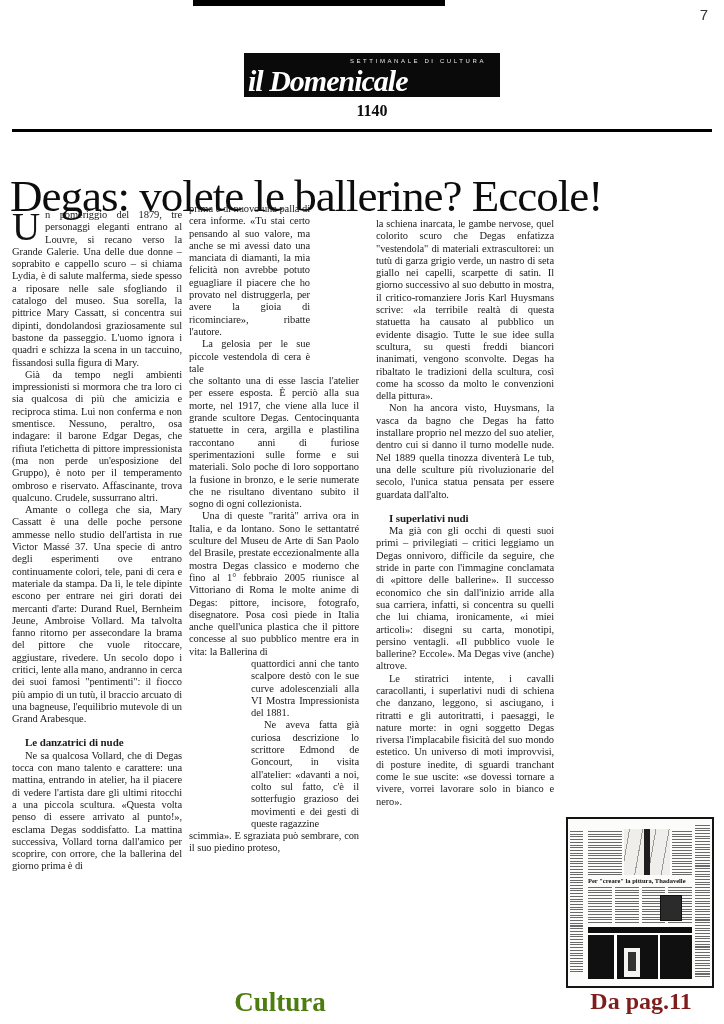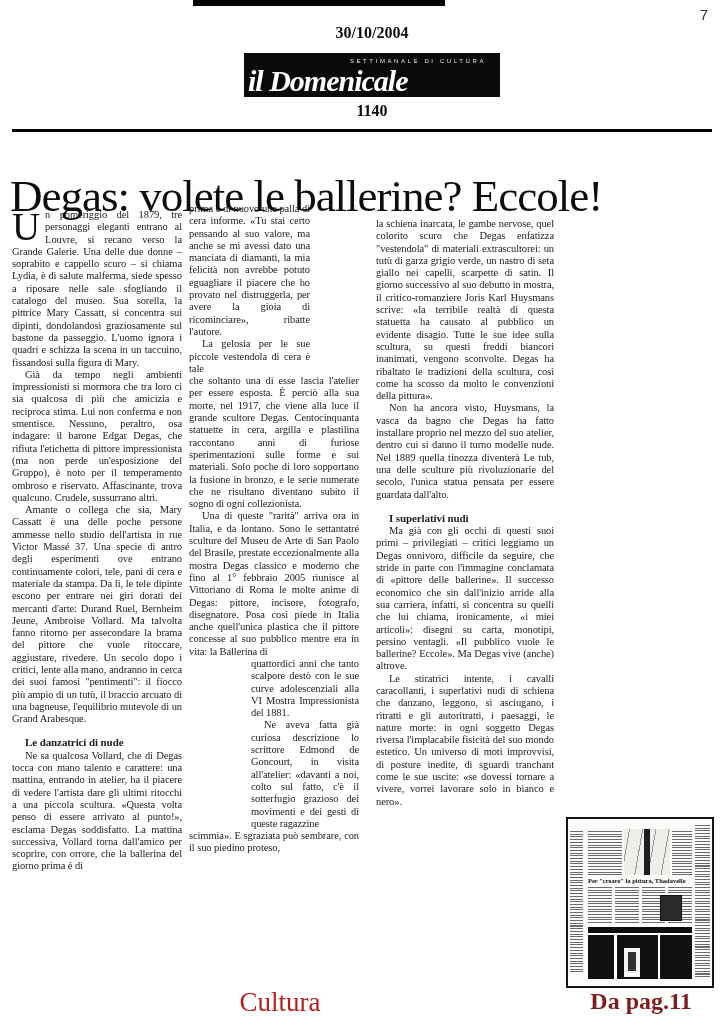--- a/index.html
+++ b/index.html
@@ -31,21 +31,21 @@
   #col3{left:376px;top:205px;width:178px;height:775px;margin-top:13px;}
   .col p{margin:0;text-indent:13px;}
   .col p.noindent{text-indent:0;}
   .col p.narrowR{width:121px;}
   .col p.narrowL{width:108px;margin-left:62px;}
   .subhead{font-weight:bold;margin:11px 0 1px;text-indent:13px;font-size:11px;}
   .dropcap{float:left;font-size:39px;line-height:30px;padding:3px 5px 0 0;color:#111;}
 
   
   .cultura{position:absolute;left:185px;top:987px;width:190px;text-align:center;
-           font-size:27px;font-weight:normal;color:#b91c1c;}
+           font-size:27px;font-weight:bold;color:#4d7c0f;}
   .dapag{position:absolute;left:566px;top:988px;width:150px;text-align:center;
          font-size:24px;font-weight:bold;color:#7f1d1d;}
 
   
   .thumb{position:absolute;left:566px;top:817px;width:144px;height:167px;
          border:2px solid #141414;background:#fcfcfb;}
   .tstripes{background-image:repeating-linear-gradient(#6b6b6b 0 1px,transparent 1px 2.7px);}
   .tml{position:absolute;left:2px;top:12px;width:13px;height:142px;}
   .tmr{position:absolute;right:2px;top:6px;width:15px;height:152px;}
   .ttl{position:absolute;left:20px;top:12px;width:34px;height:44px;}
@@ -68,21 +68,20 @@
   .tfigure{margin:4px auto 0;width:8px;height:19px;background:#333;}
 </style>
 </head>
 <body>
 
 <div class="page">
 
   <div class="artifact-top"></div>
   <div class="pagenum">7</div>
 
-  <div class="date">30/10/2004</div>
 
   <div class="logo">
     <div class="tagline">SETTIMANALE DI CULTURA</div>
     <div class="name">il Domenicale</div>
   </div>
 
   <div class="issue">1140</div>
   <div class="rule"></div>
 
   <h1 class="headline">Degas: volete le ballerine? Eccole!</h1>

